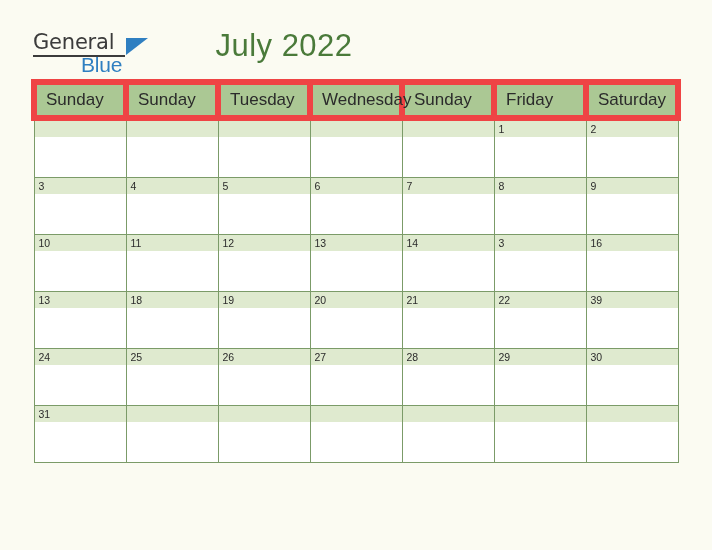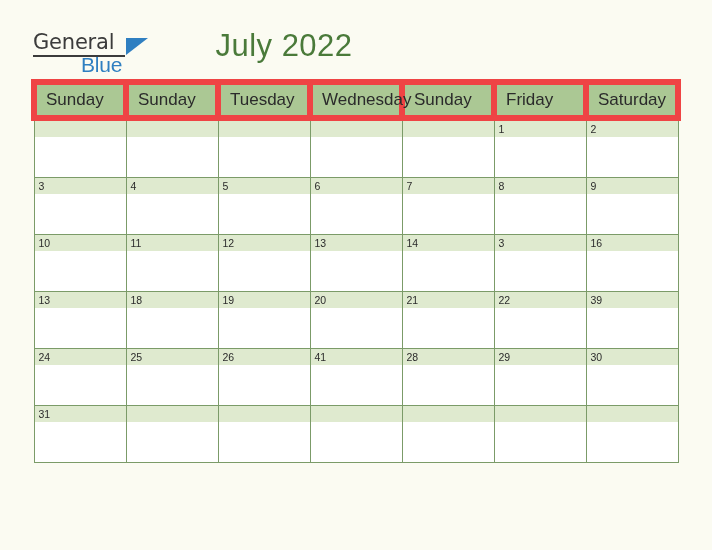--- a/index.html
+++ b/index.html
@@ -338,21 +338,21 @@
             </div>
           </td>
         <td>
             <div class="daycell">
               <div class="day-band">26</div>
               <div class="day-body"></div>
             </div>
           </td>
         <td>
             <div class="daycell">
-              <div class="day-band">41</div>
+              <div class="day-band">27</div>
               <div class="day-body"></div>
             </div>
           </td>
         <td>
             <div class="daycell">
               <div class="day-band">28</div>
               <div class="day-body"></div>
             </div>
           </td>
         <td>

